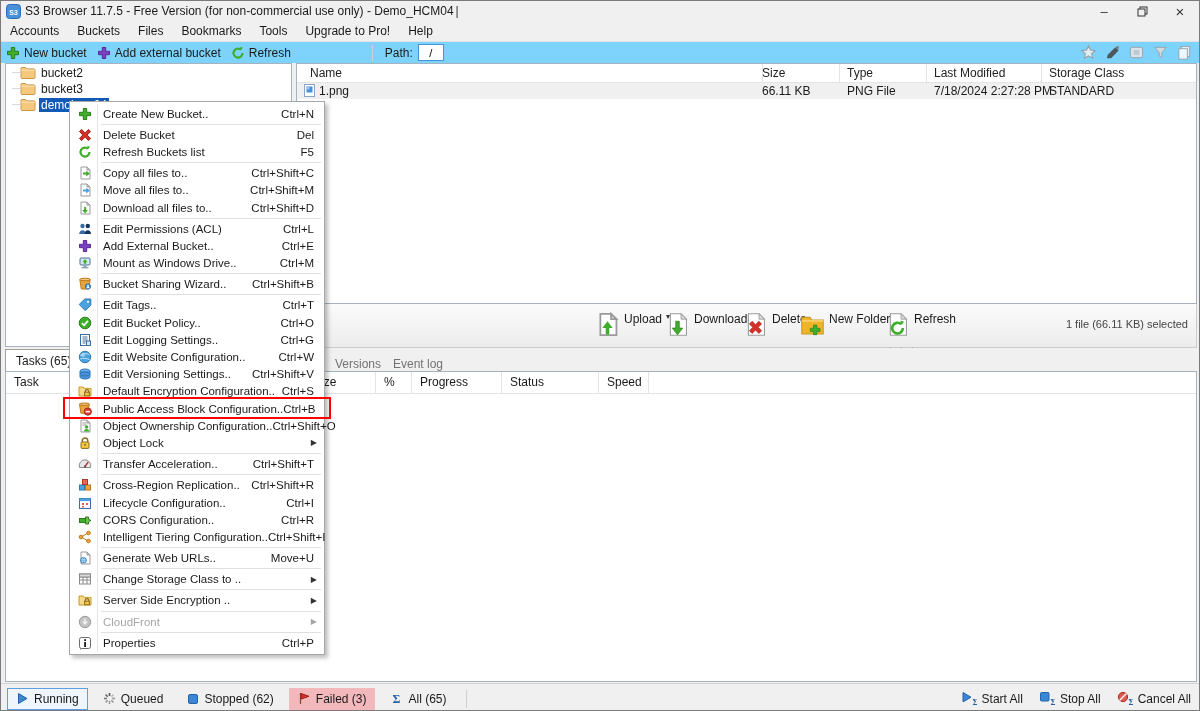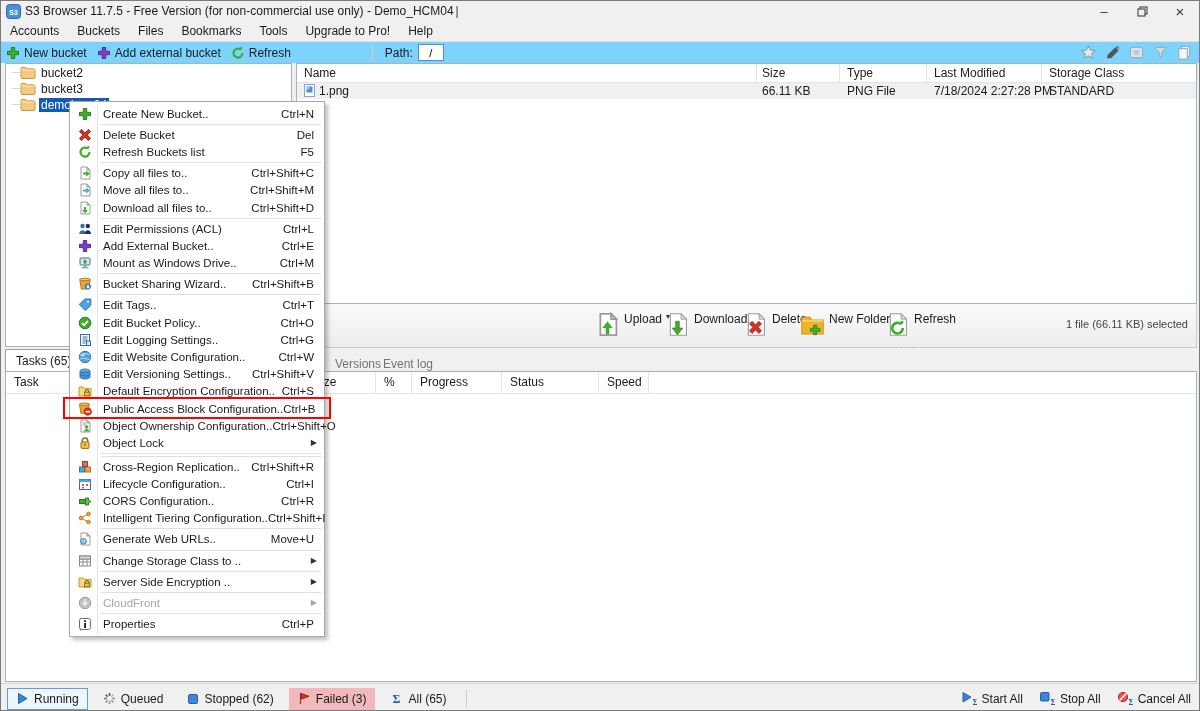--- a/index.html
+++ b/index.html
@@ -194,21 +194,21 @@
             <path d="M1 2.5c0-.6.4-1 1-1h3.6l1.2 1.4H14c.6 0 1 .4 1 1v7.6c0 .6-.4 1-1 1H2c-.6 0-1-.4-1-1z" fill="#f5c97e" stroke="#c99a4e"></path>
             <path d="M1 4.2h14" stroke="#fce3b5"></path>
           </svg>
         </span>
         <span class="tree-label">demohcm04</span>
       </div>
     </div>
 
   <div id="files-panel">
     <div id="files-header">
-        <div class="fcol" style="left: 0px; width: 460px;">Name</div>
+        <div class="fcol" style="left: 6px; width: 460px;">Name</div>
         <div class="fcol" style="left: 458px; width: 85px;">Size</div>
         <div class="fcol" style="left: 543px; width: 87px;">Type</div>
         <div class="fcol" style="left: 630px; width: 115px;">Last Modified</div>
         <div class="fcol" style="left: 745px; width: 156px;">Storage Class</div>
       </div>
     <div id="file-rows">
         <div id="file-row">
           <span style="position: absolute; left: 6px; top: 1px;">
             <svg width="13" height="13" viewBox="0 0 13 13">
               <rect x="1.5" y="0.5" width="10" height="12" fill="#fff" stroke="#8aa5c8"></rect>
@@ -282,21 +282,21 @@
       </div>
     </div>
 
   <div id="tabs-row">
     <div id="tab-tasks">
         <span>Tasks (65)</span>
       </div>
     <div class="flat-tab" style="left:322px;">
         <span>Versions</span>
       </div>
-    <div class="flat-tab" style="left:370px;">
+    <div class="flat-tab" style="left:380px;">
         <span>Event log</span>
       </div>
   </div>
 
   <div id="tasks-panel">
     <div id="tasks-header">
         <div class="tcol" style="left: 0px; width: 299px;">Task</div>
         <div class="tcol" style="left: 299px; width: 71px; text-align: right; padding-right: 40px; box-sizing: border-box;">Size</div>
         <div class="tcol" style="left: 370px; width: 36px;">%</div>
         <div class="tcol" style="left: 406px; width: 90px;">Progress</div>
@@ -636,20 +636,33 @@
               <path d="M4.3 6V4.6a2.7 2.7 0 0 1 5.4 0V6" stroke="#8a6d1f" stroke-width="1.5" fill="none"></path>
               <rect x="3" y="6" width="8" height="6.4" rx="1" fill="#f3c73f" stroke="#8a6d1f"></rect>
               <circle cx="7" cy="8.8" r="1" fill="#8a6d1f"></circle>
             </svg>
           </span>
         </span>
         <span class="mlabel">Object Lock</span>
         <span class="marrow">▶</span>
       </div>
       <div class="msep"></div>
+      <div class="mi">
+        <span class="mic">
+          <span>
+            <svg width="14" height="14" viewBox="0 0 14 14">
+              <path d="M1.5 10.5a5.8 5.8 0 1 1 11 0z" fill="#e8e8e8" stroke="#8a8a8a"></path>
+              <path d="M7 9.5L10.2 5" stroke="#c0392b" stroke-width="1.4"></path>
+              <circle cx="7" cy="9.7" r="1.1" fill="#555"></circle>
+            </svg>
+          </span>
+        </span>
+        <span class="mlabel">Transfer Acceleration..</span>
+        <span class="mshort">Ctrl+Shift+T</span>
+      </div>
       <div class="msep"></div>
       <div class="mi">
         <span class="mic">
           <span>
             <svg width="14" height="14" viewBox="0 0 14 14">
               <rect x="1.5" y="7" width="5" height="5" fill="#4aa3e0" stroke="#2f7ab5"></rect>
               <rect x="7.5" y="7" width="5" height="5" fill="#f0a23c" stroke="#b97a1e"></rect>
               <rect x="4.5" y="1.5" width="5" height="5" fill="#e8655a" stroke="#a83a30"></rect>
             </svg>
           </span>

